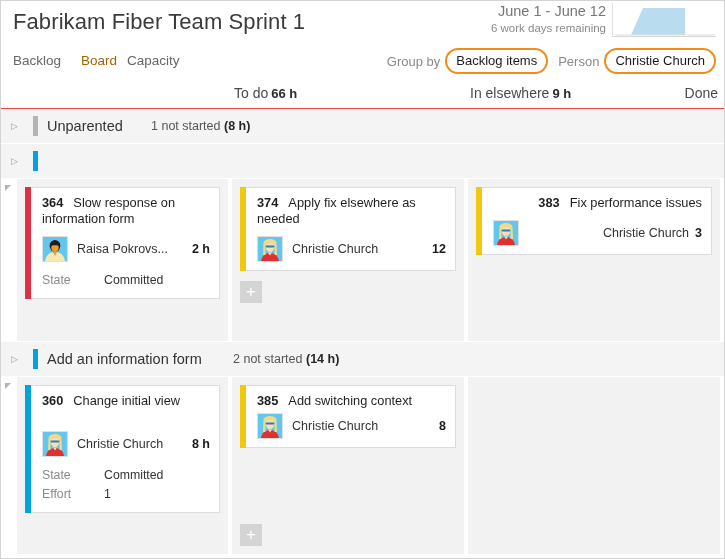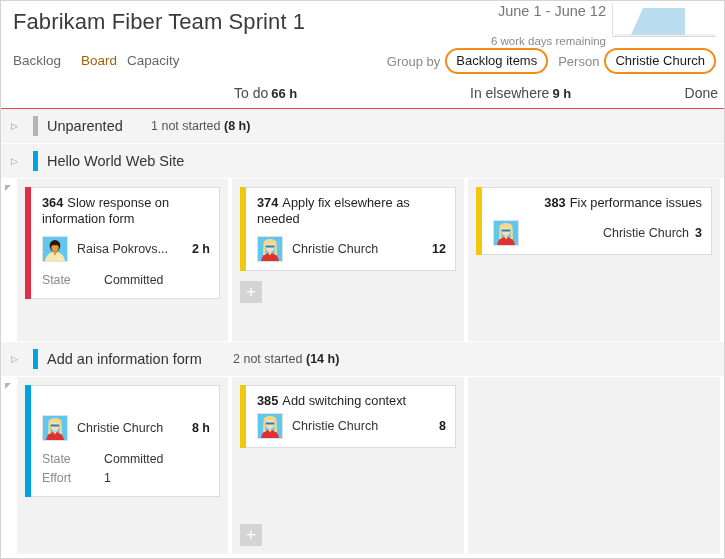--- a/index.html
+++ b/index.html
@@ -65,21 +65,21 @@
   }
   .sprint-range {
     font-size: 14.5px;
     color: #767676;
     font-weight: 300;
     white-space: nowrap;
   }
   .sprint-remaining {
     font-size: 11.5px;
     color: #8a8a8a;
-    margin-top: 16px;
+    margin-top: 3px;
     white-space: nowrap;
   }
   .burndown {
     position: absolute;
     right: 8px;
     top: 2px;
     width: 104px;
     height: 34px;
     border-left: 1px solid #e2e2e2;
     border-bottom: 1px solid #d8d8d8;
@@ -235,21 +235,21 @@
     width: 6px;
   }
   .card-inner { margin-left: 8px; }
   .card-title {
     color: #1f1f1f;
     font-size: 12.8px;
     line-height: 16px;
   }
   .card-title .cid {
     font-weight: bold;
-    margin-right: 4px;
+    margin-right: 10px;
   }
   .card-assignee {
     display: flex;
     align-items: center;
     margin-top: 9px;
   }
   .avatar {
     width: 26px; height: 26px;
     flex: none;
     margin-right: 9px;
@@ -349,21 +349,20 @@
       <div class="group-color" style="background:#b4b4b4"></div>
       <div class="group-title">Unparented</div>
       <div class="group-meta">
         <span>1 not started </span><b>(8 h)</b>
       </div>
     </div>
 
     <div class="group-row">
       <div class="chev">▷</div>
       <div class="group-color" style="background:#00a3e0"></div>
-      <div class="group-title">Hello World Web Site</div>
     </div>
 
     <div class="lane" style="height:162px">
       <div class="lane-gutter">
         <div class="tri"></div>
       </div>
 
       <div class="cell todo">
         <div class="card">
           <div class="card-strip" style="background:#e02f44"></div>
@@ -460,20 +459,23 @@
 
     <div class="lane" style="height:177px">
       <div class="lane-gutter">
         <div class="tri"></div>
       </div>
 
       <div class="cell todo">
         <div class="card">
           <div class="card-strip" style="background:#00a3e0"></div>
           <div class="card-inner">
+            <div class="card-title">
+              <span class="cid">360</span><span>Change initial view</span>
+            </div>
             <div class="card-assignee" style="margin-top:22px">
               <span class="avatar">
                 <svg width="24" height="24" viewBox="0 0 24 24">
                   <rect width="24" height="24" fill="#61c7ef"></rect>
                   <path d="M3 24 C4 18 8 16 12 16 C16 16 20 18 21 24 Z" fill="#e03030"></path>
                   <path d="M5.5 6 C5.5 1 18.5 1 18.5 6 L19 18 L16.5 18 L16.5 8 L7.5 8 L7.5 18 L5 18 Z" fill="#f3d985"></path>
                   <ellipse cx="12" cy="9.5" rx="4.3" ry="5.6" fill="#f7e0b4"></ellipse>
                   <path d="M6.5 4.5 C8 1.5 16 1.5 17.5 4.5 L17.5 8 C15 5.5 9 5.5 6.5 8 Z" fill="#f3d985"></path>
                   <rect x="7.6" y="8.4" width="8.8" height="2.1" rx="1" fill="#2f79c9"></rect>
                   <path d="M10 15.5 L12 18.5 L14 15.5 Z" fill="#f7e0b4"></path>

